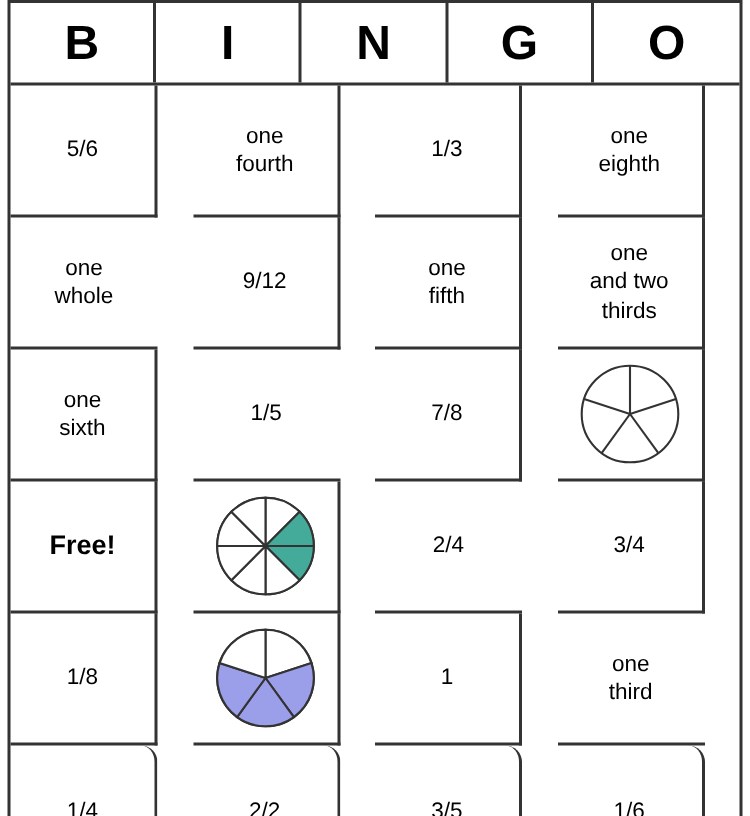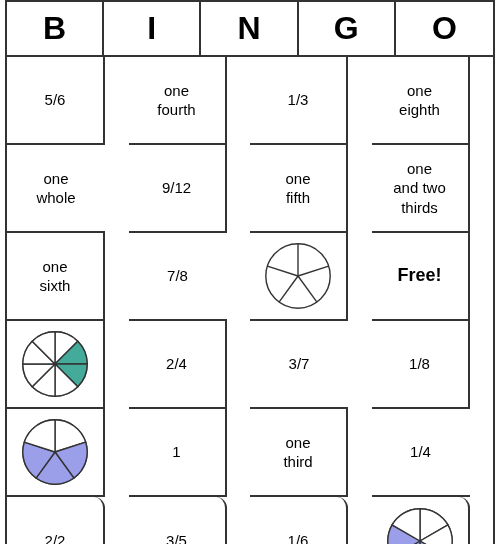--- a/index.html
+++ b/index.html
@@ -92,20 +92,23 @@
       <div class="cell">
         <span class="cell-text">one<br>fifth</span>
       </div>
       <div class="cell">
         <span class="cell-text">one<br>and two<br>thirds</span>
       </div>
       <div class="cell">
         <span class="cell-text">one<br>sixth</span>
       </div>
       <div class="cell">
+        <span class="cell-text">1/5</span>
+      </div>
+      <div class="cell">
         <span class="cell-text">7/8</span>
       </div>
       <div class="cell">
         <svg viewBox="0 0 100 100" width="70" height="70">
           <circle cx="50" cy="50" r="46" fill="white" stroke="#333" stroke-width="2"></circle>
           <line x1="50" y1="50" x2="50" y2="4" stroke="#333" stroke-width="2"></line>
           <line x1="50" y1="50" x2="93.74859974957707" y2="35.78521825875242" stroke="#333" stroke-width="2"></line>
           <line x1="50" y1="50" x2="77.03812160545377" y2="87.21478174124758" stroke="#333" stroke-width="2"></line>
           <line x1="50" y1="50" x2="22.96187839454624" y2="87.21478174124758" stroke="#333" stroke-width="2"></line>
           <line x1="50" y1="50" x2="6.25140025042294" y2="35.78521825875241" stroke="#333" stroke-width="2"></line>
@@ -124,21 +127,21 @@
           <path d="M50,50 L50,96 A46,46 0 0,1 17.473088065418814,82.5269119345812 Z" fill="white" stroke="#333" stroke-width="2"></path>
           <path d="M50,50 L17.473088065418814,82.5269119345812 A46,46 0 0,1 4,50.00000000000001 Z" fill="white" stroke="#333" stroke-width="2"></path>
           <path d="M50,50 L4,50.00000000000001 A46,46 0 0,1 17.473088065418807,17.473088065418814 Z" fill="white" stroke="#333" stroke-width="2"></path>
           <path d="M50,50 L17.473088065418807,17.473088065418814 A46,46 0 0,1 49.99999999999999,4 Z" fill="white" stroke="#333" stroke-width="2"></path>
         </svg>
       </div>
       <div class="cell">
         <span class="cell-text">2/4</span>
       </div>
       <div class="cell">
-        <span class="cell-text">3/7</span>
+        <span class="cell-text">3/4</span>
       </div>
       <div class="cell">
         <span class="cell-text">1/8</span>
       </div>
       <div class="cell">
         <svg viewBox="0 0 100 100" width="70" height="70">
           <circle cx="50" cy="50" r="46" fill="white" stroke="#333" stroke-width="2"></circle>
           <path d="M50,50 L50,4 A46,46 0 0,1 93.74859974957707,35.78521825875242 Z" fill="white" stroke="#333" stroke-width="2"></path>
           <path d="M50,50 L93.74859974957707,35.78521825875242 A46,46 0 0,1 77.03812160545377,87.21478174124758 Z" fill="#9b9ee8" stroke="#333" stroke-width="2"></path>
           <path d="M50,50 L77.03812160545377,87.21478174124758 A46,46 0 0,1 22.96187839454624,87.21478174124758 Z" fill="#9b9ee8" stroke="#333" stroke-width="2"></path>

